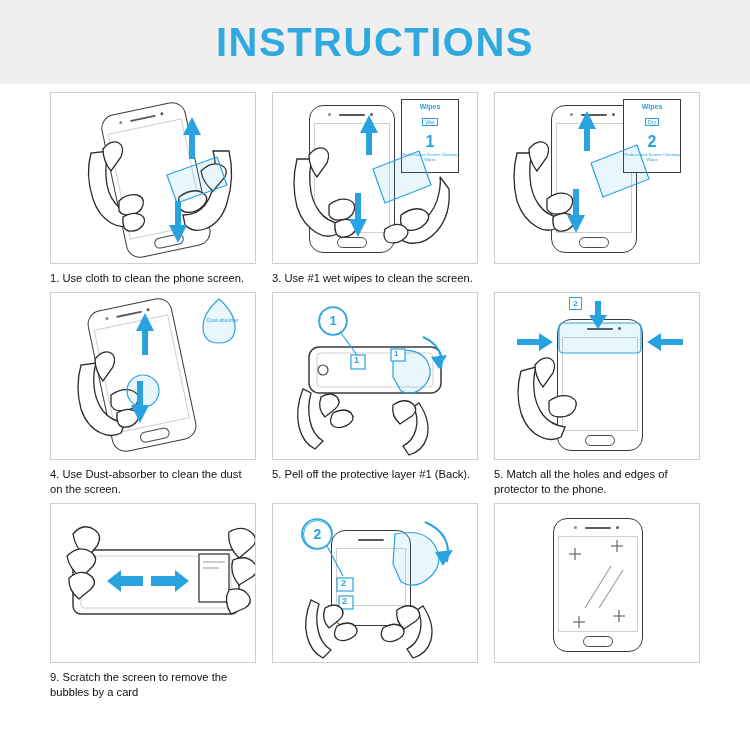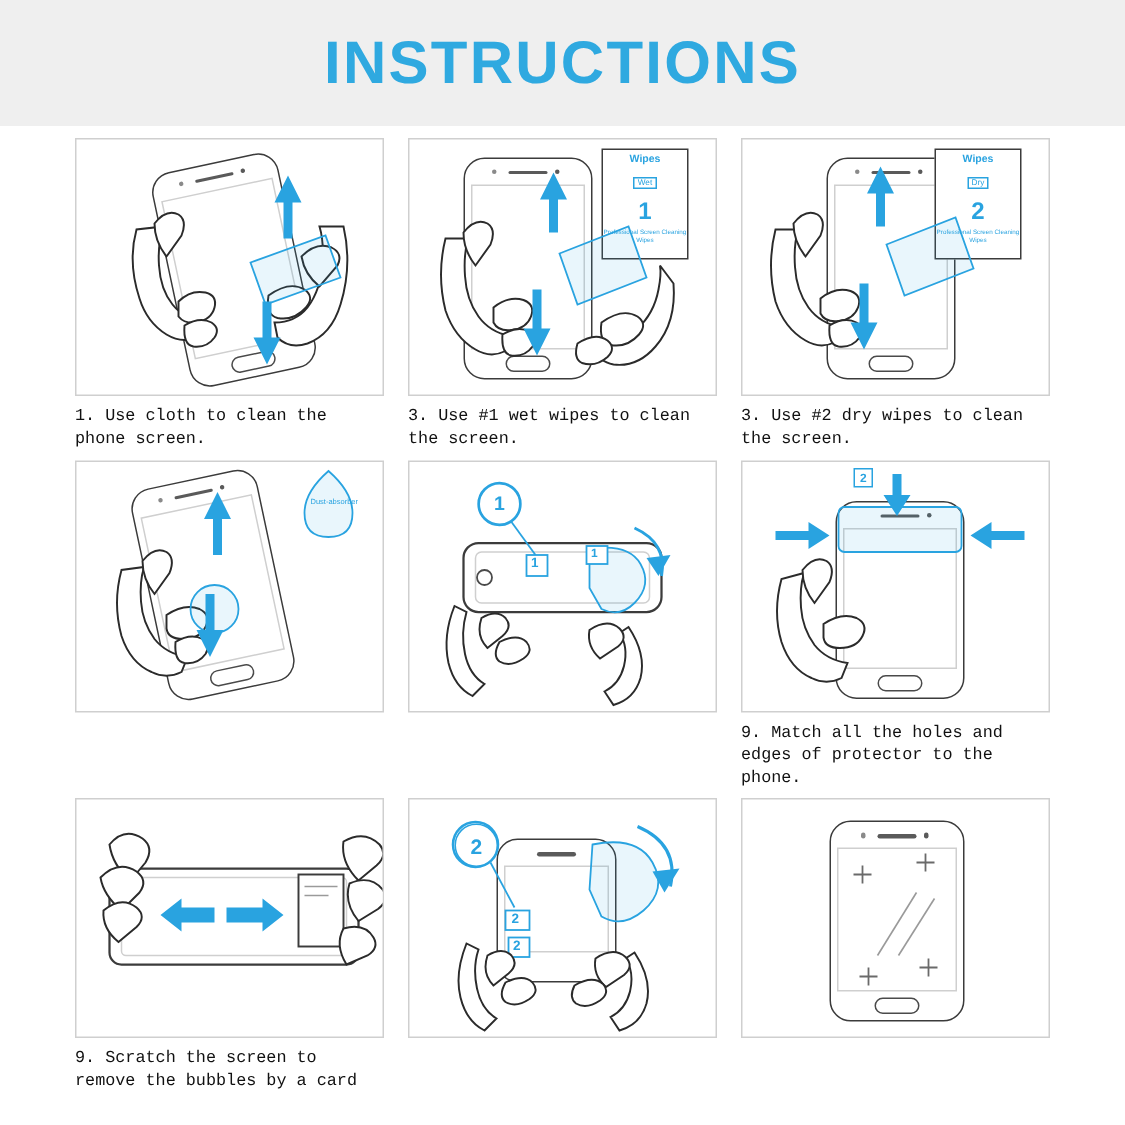--- a/index.html
+++ b/index.html
@@ -52,21 +52,21 @@
     position: relative;
     background: #fff;
     overflow: hidden;
   }
   .caption {
     font-size: 11.2px;
     color: #111;
     line-height: 1.33;
     margin-top: 7px;
     width: 206px;
-    font-family: Liberation Mono, monospace;
+    font-family: Liberation Sans, sans-serif;
   }
   .row2 .panel { height: 168px; }
   .row3 .panel { height: 160px; }
 
   
   .phone {
     position: absolute;
     border: 1.6px solid #3b3b3b;
     border-radius: 14px;
     background: #fff;
@@ -315,21 +315,20 @@
           </g>
           <polygon class="film" points="96,70 142,52 154,86 108,104"></polygon>
           <g class="arrow-blue">
             <polygon points="92,18 101,36 95,36 95,58 89,58 89,36 83,36"></polygon>
           </g>
           <g class="arrow-blue">
             <polygon points="78,96 84,96 84,122 90,122 81,140 72,122 78,122"></polygon>
           </g>
         </svg>
       </div>
-      <div class="caption">3. Use #2 dry wipes to clean the screen.</div>
     </div>
 
     <div class="cell row2">
       <div class="panel">
         <div class="phone tilt" style="left:48px; top:10px; width:86px; height:144px;">
           <div class="speaker"></div>
           <div class="cam"></div>
           <div class="cam2"></div>
           <div class="screen"></div>
           <div class="home"></div>
@@ -349,20 +348,21 @@
           <circle cx="92" cy="98" r="16" class="film"></circle>
           <g class="arrow-blue">
             <polygon points="94,20 103,38 97,38 97,62 91,62 91,38 85,38"></polygon>
           </g>
           <g class="arrow-blue">
             <polygon points="86,88 92,88 92,112 98,112 89,130 80,112 86,112"></polygon>
           </g>
         </svg>
         <div class="dust-label" style="left:156px; top:24px;">Dust-absorber</div>
       </div>
+      <div class="caption">4. Use Dust-absorber to clean the dust on the screen.</div>
     </div>
 
     <div class="cell row2">
       <div class="panel">
         <svg width="206" height="168">
 
           <g stroke="#3b3b3b" stroke-width="1.5" fill="#fff">
             <rect x="36" y="54" width="132" height="46" rx="10"></rect>
             <rect x="44" y="60" width="116" height="34" rx="4" stroke="#cfcfcf" stroke-width="1"></rect>
           </g>
@@ -383,20 +383,21 @@
 
           <circle cx="60" cy="28" r="14" fill="#fff" stroke="#29a3e0" stroke-width="1.6"></circle>
           <path class="line-blue" stroke-width="1.2" d="M68 40 L84 62"></path>
           <rect x="78" y="62" width="14" height="14" fill="#fff" stroke="#29a3e0" stroke-width="1.2"></rect>
           <rect x="118" y="56" width="14" height="12" fill="#fff" stroke="#29a3e0" stroke-width="1.2"></rect>
         </svg>
         <div class="circle-num" style="left:46px; top:14px; width:28px; height:28px; font-size:13px;">1</div>
         <div class="tab-num" style="left:81px; top:62px; font-size:9px;">1</div>
         <div class="tab-num" style="left:121px; top:56px; font-size:8px;">1</div>
       </div>
+      <div class="caption">5. Pell off the protective layer #1 (Back).</div>
     </div>
 
     <div class="cell row2">
       <div class="panel">
         <div class="phone" style="left:62px; top:26px; width:86px; height:132px;">
           <div class="speaker"></div>
           <div class="cam"></div>
           <div class="screen"></div>
           <div class="home"></div>
         </div>
@@ -417,21 +418,21 @@
           </g>
 
           <g stroke="#2b2b2b" stroke-width="1.3" fill="#fff">
             <path d="M26 78 q-6 22 0 42 q6 18 20 24 q10 5 20 0 l4 -10 q-14 -2 -22 -12 q-8 -11 -9 -25 q-1 -13 2 -23z"></path>
             <path d="M40 72 q8 -10 16 -6 q6 4 2 14 l-10 14 q-8 -10 -8 -22z"></path>
             <path d="M54 108 q12 -8 22 -4 q8 4 4 12 q-4 8 -15 8 q-10 0 -11 -7z"></path>
           </g>
         </svg>
         <div class="sq-num" style="left:74px; top:4px; width:13px; height:13px;">2</div>
       </div>
-      <div class="caption">9. Match all the holes and edges of protector to the phone.</div>
+      <div class="caption">5. Match all the holes and edges of protector to the phone.</div>
     </div>
 
     <div class="cell row3">
       <div class="panel">
         <svg width="206" height="160">
 
           <g stroke="#3b3b3b" stroke-width="1.5" fill="#fff">
             <rect x="22" y="46" width="166" height="64" rx="8"></rect>
             <rect x="30" y="52" width="150" height="52" rx="3" stroke="#cfcfcf" stroke-width="1"></rect>
           </g>

